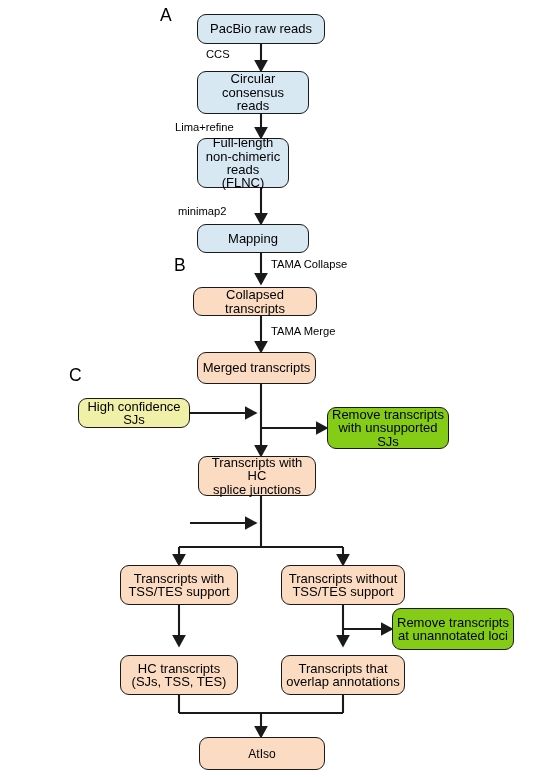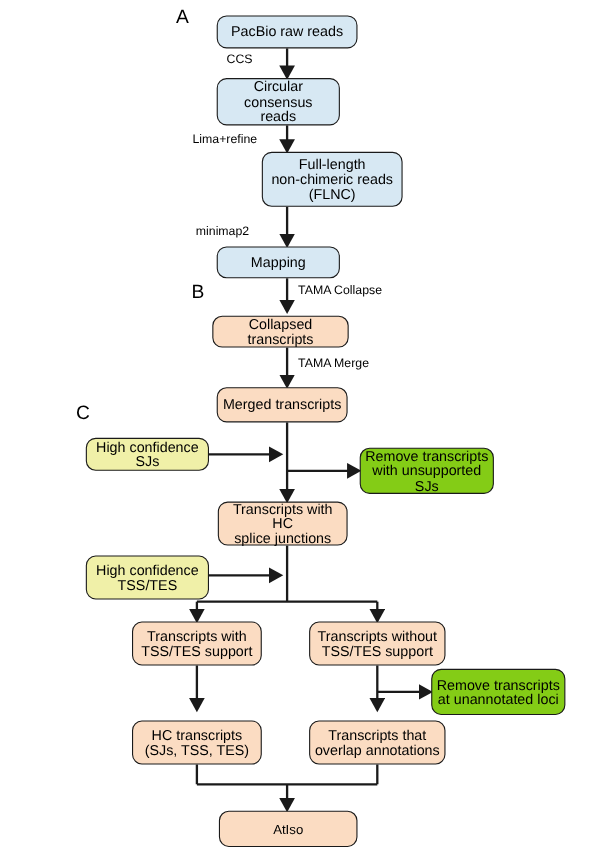--- a/index.html
+++ b/index.html
@@ -119,21 +119,21 @@
 
   <div class="node blue" style="left:197px; top:14px; width:128px; height:30px;">PacBio raw reads</div>
 
   <div class="edge-label" style="left:206px; top:48px;">CCS</div>
 
   <div class="node blue" style="left:197px; top:71px; width:112px; height:43px;">Circular consensus
 reads</div>
 
   <div class="edge-label" style="left:175px; top:121px;">Lima+refine</div>
 
-  <div class="node blue" style="left:197px; top:138px; width:128px; height:50px;margin-left:41px;">Full-length
+  <div class="node blue" style="left:197px; top:138px; width:92px; height:50px;">Full-length
 non-chimeric reads
 (FLNC)</div>
 
   <div class="edge-label" style="left:178px; top:205px;">minimap2</div>
 
   <div class="node blue" style="left:197px; top:224px; width:112px; height:29px;">Mapping</div>
 
   <div class="edge-label" style="left:271px; top:258px;">TAMA Collapse</div>
 
   <div class="node peach" style="left:193px; top:287px; width:124px; height:29px;">Collapsed transcripts</div>
@@ -143,22 +143,20 @@
   <div class="node peach" style="left:197px; top:352px; width:119px; height:32px;">Merged transcripts</div>
 
   <div class="node yellow" style="left:78px; top:398px; width:112px; height:30px;">High confidence SJs</div>
 
   <div class="node amber" style="left:327px; top:407px; width:122px; height:42px;">Remove transcripts
 with unsupported SJs</div>
 
   <div class="node peach" style="left:198px; top:456px; width:118px; height:40px;">Transcripts with HC
 splice junctions</div>
 
-  <div class="node yellow" style="left:78px; top:505px; width:112px; height:40px;">High confidence
-TSS/TES</div>
 
   <div class="node peach" style="left:120px; top:565px; width:118px; height:40px;">Transcripts with
 TSS/TES support</div>
 
   <div class="node peach" style="left:281px; top:565px; width:124px; height:40px;">Transcripts without
 TSS/TES support</div>
 
   <div class="node amber" style="left:392px; top:608px; width:122px; height:42px;">Remove transcripts
 at unannotated loci</div>
 

